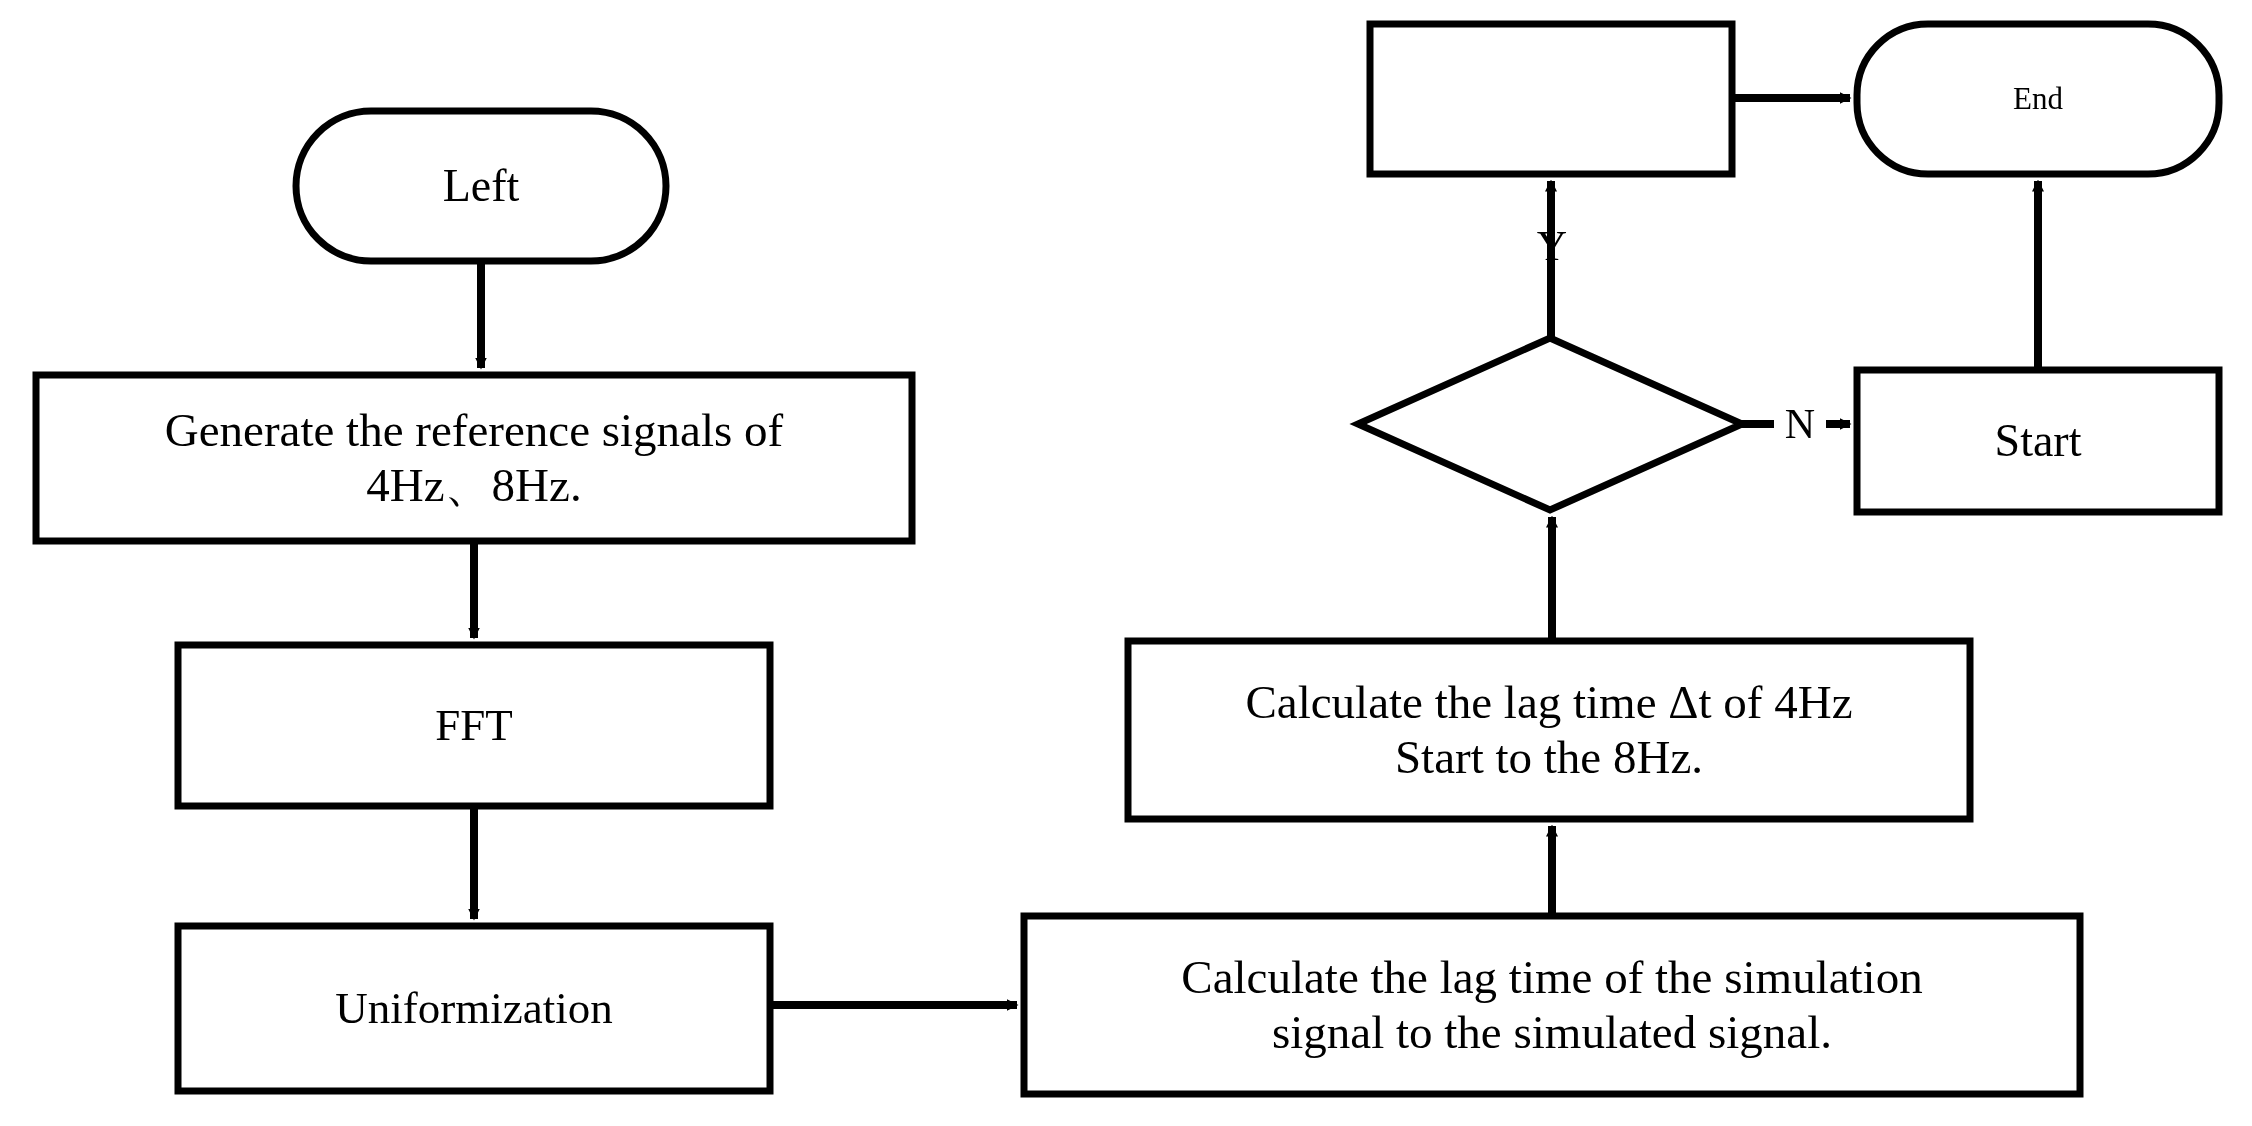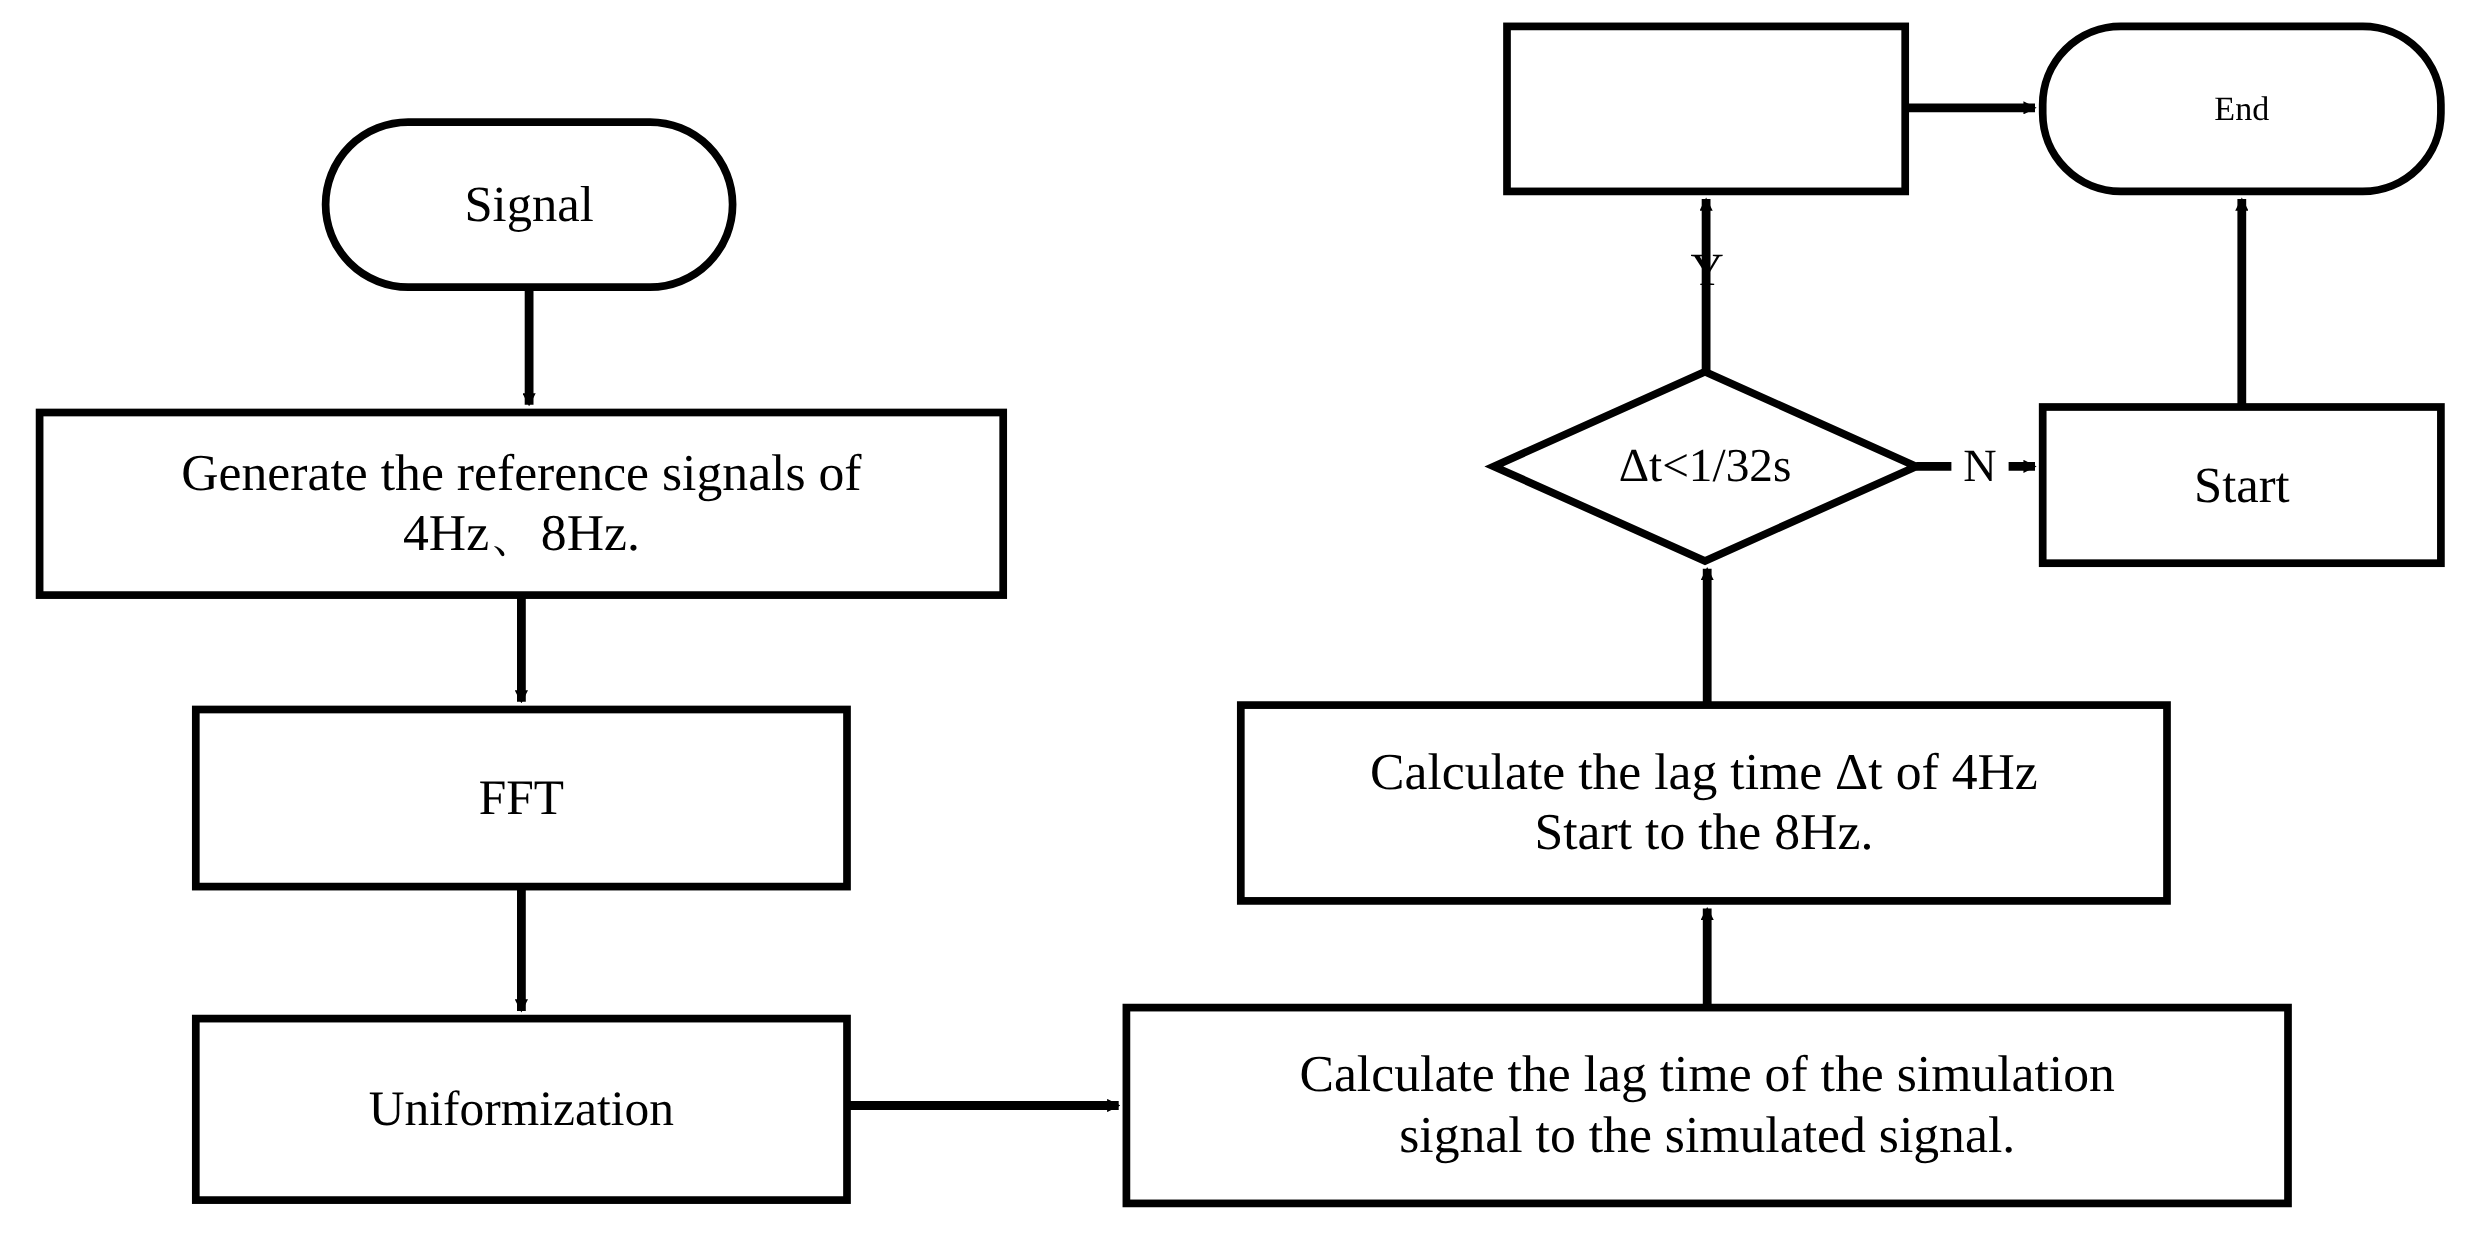--- a/index.html
+++ b/index.html
@@ -89,36 +89,35 @@
 
     <line x1="1742" y1="424" x2="1850" y2="424" stroke="#000000" stroke-width="8" marker-end="url(#arrow)"></line>
 
     <line x1="1732" y1="98" x2="1850" y2="98" stroke="#000000" stroke-width="8" marker-end="url(#arrow)"></line>
 
     <line x1="2038" y1="370" x2="2038" y2="181" stroke="#000000" stroke-width="8" marker-end="url(#arrow)"></line>
 
     <rect x="1774" y="400" width="52" height="48" fill="#ffffff"></rect>
   </svg>
 
-  <div class="node-label" style="left:296px; top:111px; width:370px; height:150px; font-size:46px;">Signal</div>
+  <div class="node-label" style="left:296px; top:111px; width:370px; height:150px; font-size:46px;">Left</div>
 
   <div class="node-label" style="left:36px; top:375px; width:876px; height:166px; font-size:47px;">Generate the reference signals of
 4Hz、8Hz.</div>
 
   <div class="node-label" style="left:178px; top:926px; width:592px; height:165px; font-size:45px;">Uniformization</div>
 
   <div class="node-label" style="left:178px; top:645px; width:592px; height:161px; font-size:45px;">FFT</div>
 
   <div class="node-label" style="left:1034px; top:916px; width:1036px; height:178px; font-size:47px;">Calculate the lag time of the simulation
 signal to the simulated signal.</div>
 
   <div class="node-label" style="left:1138px; top:641px; width:822px; height:178px; font-size:47px;">Calculate the lag time Δt of 4Hz
 Start to the 8Hz.</div>
 
-  <div class="node-label" style="left:1380px; top:338px; width:340px; height:172px; font-size:43px;">Δt&lt;1/32s</div>
 
 
   <div class="node-label" style="left:1857px; top:370px; width:362px; height:142px; font-size:46px;">Start</div>
 
   <div class="node-label" style="left:1857px; top:24px; width:362px; height:150px; font-size:31px;">End</div>
 
   <div class="edge-label" style="left:1528px; top:222px; width:48px; font-size:42px;">Y</div>
 
   <div class="edge-label" style="left:1776px; top:400px; width:48px; font-size:42px;">N</div>
 

